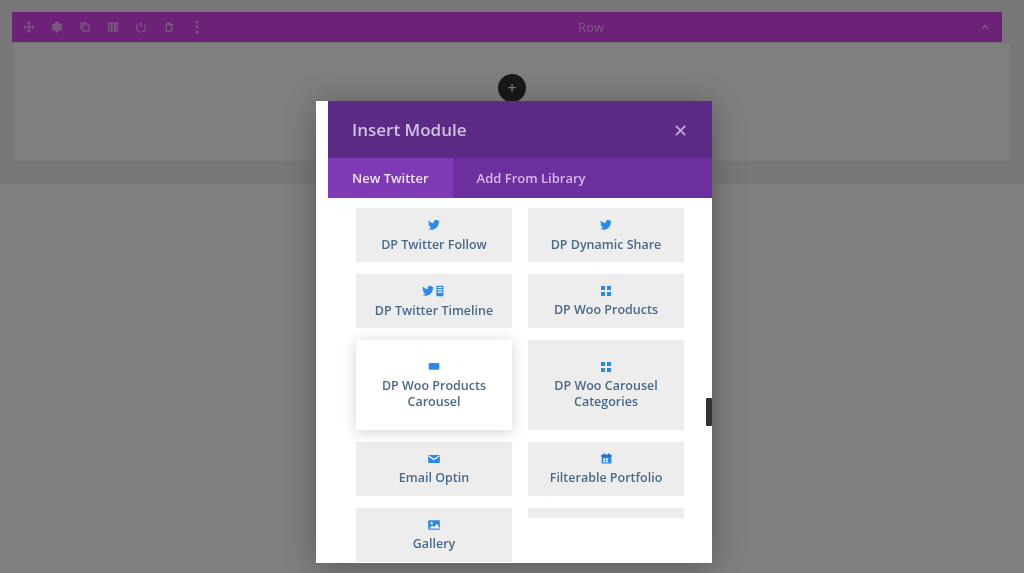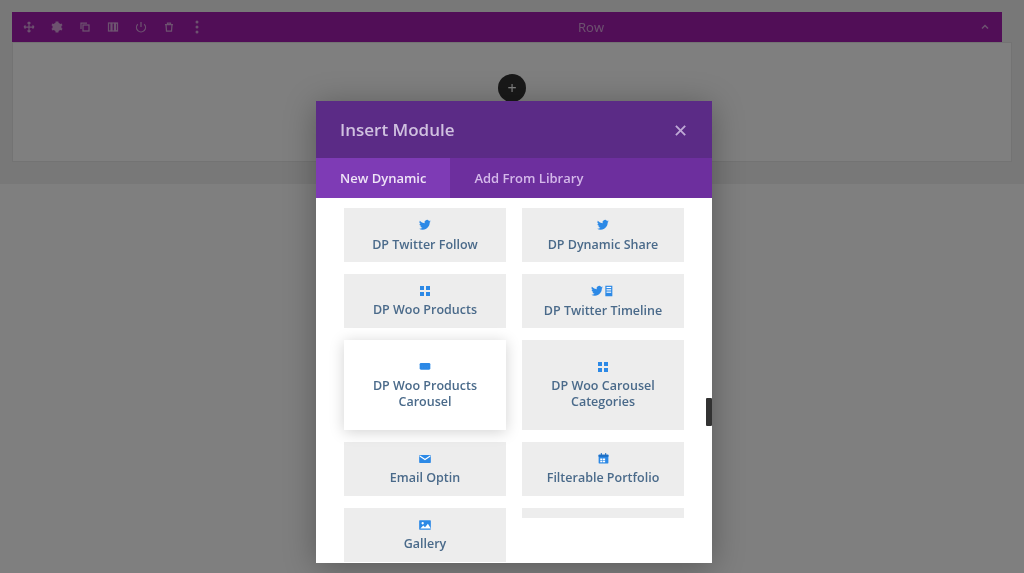--- a/index.html
+++ b/index.html
@@ -16,21 +16,21 @@
     inset: 0;
     background: rgba(0,0,0,0.5);
     z-index: 5;
   }
   .row-header {
     position: absolute;
     top: 12px;
     left: 12px;
     right: 22px;
     height: 30px;
-    background: #a21caf;
+    background: #d946ef;
     display: flex;
     align-items: center;
     padding: 0 10px;
     color: rgba(255,255,255,0.6);
     font-size: 12px;
   }
   .row-header .left-icons { display: flex; gap: 14px; align-items: center; }
   .row-header .row-label { flex: 1; text-align: center; font-size: 13px; }
   .row-header .right-icons { display: flex; align-items: center; }
   .row-body {
@@ -70,20 +70,21 @@
     position: absolute;
     top: 101px;
     left: 316px;
     width: 396px;
     height: 462px;
     background: #ffffff;
     z-index: 10;
     box-shadow: 0 4px 30px rgba(0,0,0,0.3);
     display: flex;
     flex-direction: column;
+    padding-left: 12px;
   }
   .modal-header {
     background: #5b2b86;
     height: 57px;
     display: flex;
     align-items: center;
     justify-content: space-between;
     padding: 0 24px;
     color: #d0c1e0;
     flex-shrink: 0;
@@ -225,55 +226,55 @@
 <div class="bg-lower"></div>
 
 <div class="overlay"></div>
 
 <div class="modal">
   <div class="modal-header">
     <div class="modal-title">Insert Module</div>
     <div class="modal-close">✕</div>
   </div>
   <div class="modal-tabs">
-    <div class="modal-tab active">New Dynamic</div>
+    <div class="modal-tab active">New Twitter</div>
     <div class="modal-tab">Add From Library</div>
   </div>
   <div class="modal-body" id="module-grid">
 
   <div class="module-card">
         <div class="mod-icon"><svg width="14" height="14" viewBox="0 0 24 24" fill="#2c89e6">
             <path d="M22 5.9a8.2 8.2 0 01-2.4.7 4.1 4.1 0 001.8-2.3 8.3 8.3 0 01-2.6 1A4.1 4.1 0 0011.5 9a11.7 11.7 0 01-8.5-4.3 4.1 4.1 0 001.3 5.5 4.1 4.1 0 01-1.9-.5v.1a4.1 4.1 0 003.3 4 4.2 4.2 0 01-1.9.1 4.1 4.1 0 003.8 2.9A8.3 8.3 0 012 18.4 11.7 11.7 0 008.3 20c7.5 0 11.7-6.3 11.7-11.7v-.5A8.4 8.4 0 0022 5.9z"></path>
           </svg></div>
         <div class="mod-label">DP Twitter Follow</div>
       </div>
       <div class="module-card">
         <div class="mod-icon"><svg width="14" height="14" viewBox="0 0 24 24" fill="#2c89e6">
             <path d="M22 5.9a8.2 8.2 0 01-2.4.7 4.1 4.1 0 001.8-2.3 8.3 8.3 0 01-2.6 1A4.1 4.1 0 0011.5 9a11.7 11.7 0 01-8.5-4.3 4.1 4.1 0 001.3 5.5 4.1 4.1 0 01-1.9-.5v.1a4.1 4.1 0 003.3 4 4.2 4.2 0 01-1.9.1 4.1 4.1 0 003.8 2.9A8.3 8.3 0 012 18.4 11.7 11.7 0 008.3 20c7.5 0 11.7-6.3 11.7-11.7v-.5A8.4 8.4 0 0022 5.9z"></path>
           </svg></div>
         <div class="mod-label">DP Dynamic Share</div>
-      </div>
-      <div class="module-card">
-        <div class="mod-icon"><svg width="12" height="12" viewBox="0 0 24 24" fill="#2c89e6">
-            <rect x="2" y="2" width="8" height="8"></rect>
-            <rect x="14" y="2" width="8" height="8"></rect>
-            <rect x="2" y="14" width="8" height="8"></rect>
-            <rect x="14" y="14" width="8" height="8"></rect>
-          </svg></div>
-        <div class="mod-label">DP Woo Products</div>
       </div>
       <div class="module-card">
         <div class="mod-icon"><svg width="24" height="14" viewBox="0 0 40 24" fill="#2c89e6">
             <path d="M20 5.9a8.2 8.2 0 01-2.4.7 4.1 4.1 0 001.8-2.3 8.3 8.3 0 01-2.6 1A4.1 4.1 0 009.5 9a11.7 11.7 0 01-8.5-4.3 4.1 4.1 0 001.3 5.5 4.1 4.1 0 01-1.9-.5v.1a4.1 4.1 0 003.3 4 4.2 4.2 0 01-1.9.1 4.1 4.1 0 003.8 2.9A8.3 8.3 0 010 18.4 11.7 11.7 0 006.3 20c7.5 0 11.7-6.3 11.7-11.7v-.5A8.4 8.4 0 0020 5.9z"></path>
             <rect x="24" y="3" width="12" height="18" fill="#2c89e6"></rect>
             <rect x="26" y="5" width="8" height="2" fill="#fff"></rect>
             <rect x="26" y="9" width="8" height="2" fill="#fff"></rect>
             <rect x="26" y="13" width="8" height="2" fill="#fff"></rect>
           </svg></div>
         <div class="mod-label">DP Twitter Timeline</div>
+      </div>
+      <div class="module-card">
+        <div class="mod-icon"><svg width="12" height="12" viewBox="0 0 24 24" fill="#2c89e6">
+            <rect x="2" y="2" width="8" height="8"></rect>
+            <rect x="14" y="2" width="8" height="8"></rect>
+            <rect x="2" y="14" width="8" height="8"></rect>
+            <rect x="14" y="14" width="8" height="8"></rect>
+          </svg></div>
+        <div class="mod-label">DP Woo Products</div>
       </div>
       <div class="module-card tall hovered">
         <div class="mod-icon"><svg width="16" height="12" viewBox="0 0 24 16" fill="none" stroke="#2c89e6" stroke-width="2">
             <rect x="4" y="2" width="16" height="10" rx="2" fill="#2c89e6" stroke="none"></rect>
             <circle cx="8" cy="7" r="1.2" fill="#fff"></circle>
             <circle cx="12" cy="7" r="1.2" fill="#fff"></circle>
             <circle cx="16" cy="7" r="1.2" fill="#fff"></circle>
           </svg></div>
         <div class="mod-label">DP Woo Products Carousel</div>
       </div>

